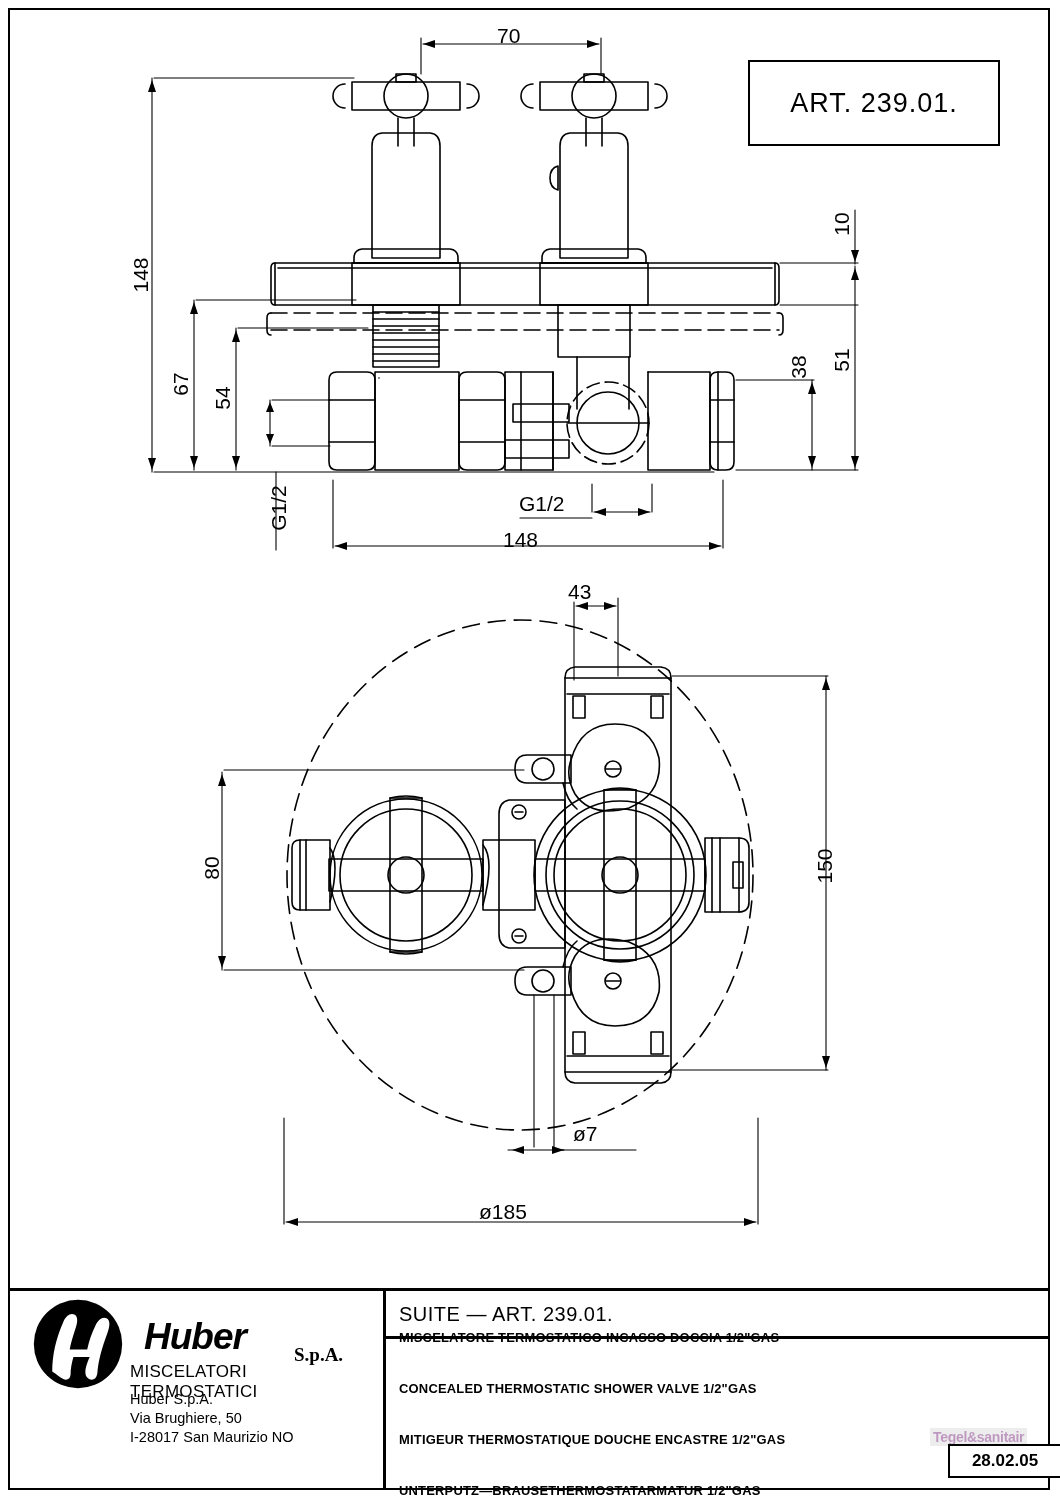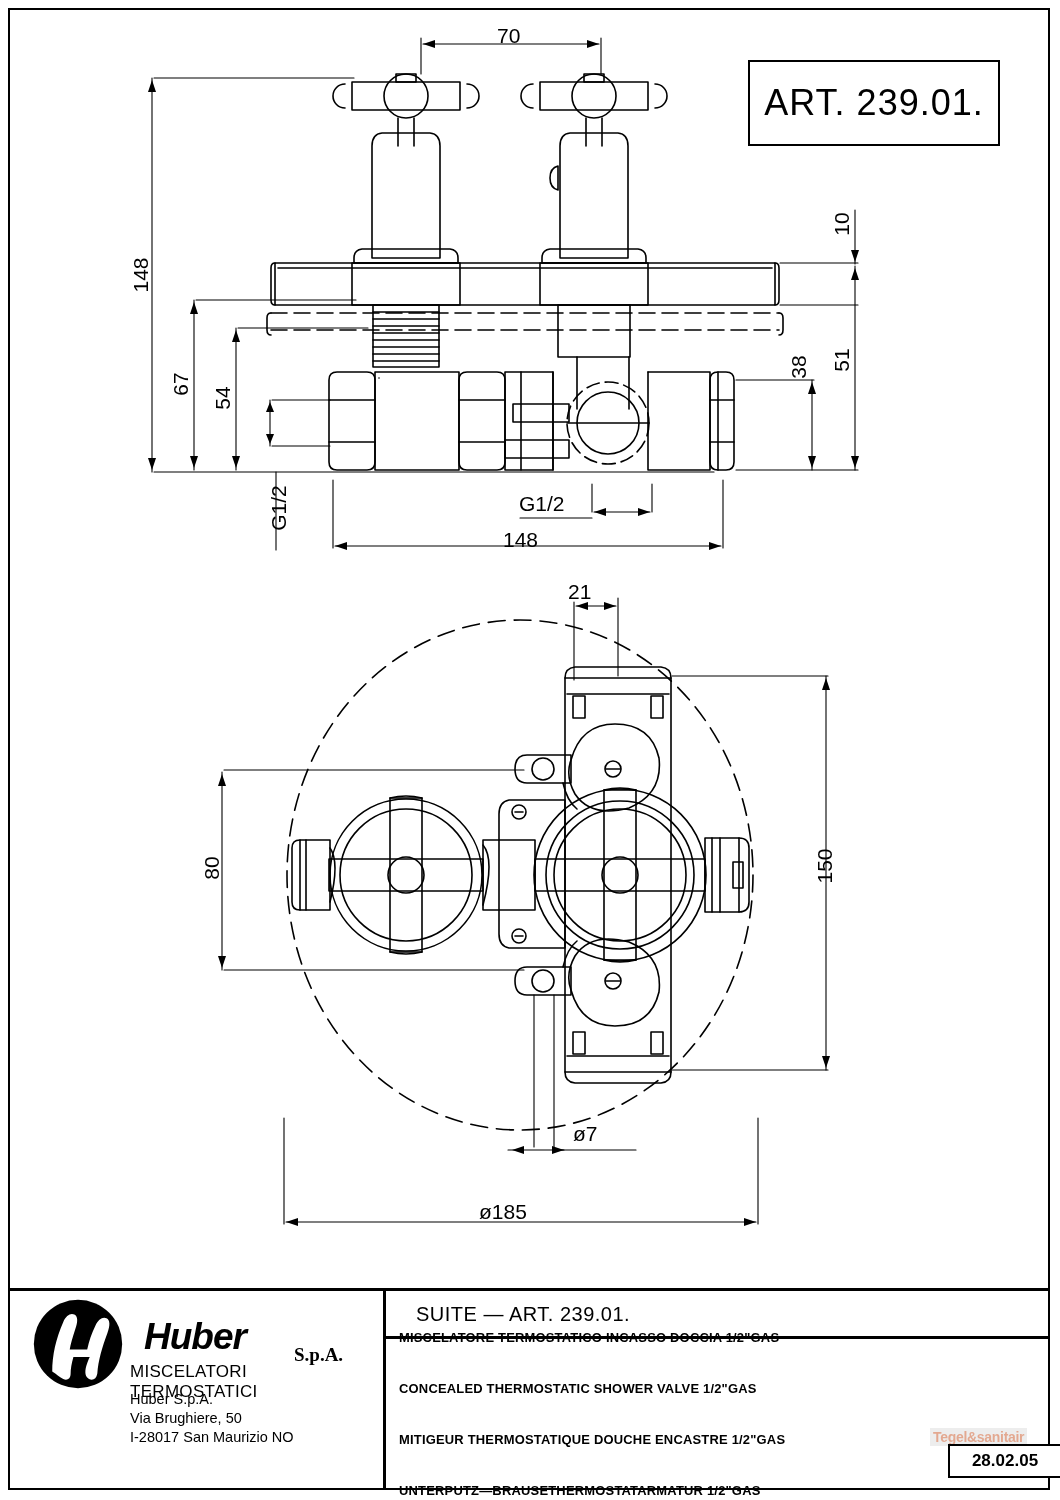--- a/index.html
+++ b/index.html
@@ -10,48 +10,48 @@
   .frame{position:absolute;left:8px;top:8px;width:1042px;height:1482px;border:2px solid #000;box-sizing:border-box;}
 
   svg.dwg{position:absolute;left:0;top:0;width:1060px;height:1500px;}
 
   
   .tb{position:absolute;box-sizing:border-box;}
   #title-block{left:10px;top:1288px;width:1038px;height:200px;border-top:3px solid #000;}
   #tb-vsplit{position:absolute;left:383px;top:1288px;width:3px;height:200px;background:#000;}
   #tb-hsplit{position:absolute;left:383px;top:1336px;width:665px;height:3px;background:#000;}
 
-  #suite-row{position:absolute;left:399px;top:1294px;width:640px;height:40px;display:flex;align-items:center;margin-left:17px;}
+  #suite-row{position:absolute;left:399px;top:1294px;width:640px;height:40px;display:flex;align-items:center;}
   #suite-row .txt{font-size:20px;letter-spacing:.5px;font-family:"Liberation Sans",sans-serif;}
 
   #desc-list{position:absolute;left:399px;top:1344px;width:640px;height:140px;
              display:flex;flex-direction:column;justify-content:center;gap:36px;}
   #desc-list .dl{font-size:13.5px;letter-spacing:.2px;white-space:nowrap;font-weight:600;transform:scaleX(.96);transform-origin:left center;}
 
   
   #logo-block{position:absolute;left:22px;top:1292px;width:350px;height:192px;}
   #logo-mark{position:absolute;left:10px;top:6px;width:92px;height:92px;}
   #brand-line{position:absolute;left:106px;top:24px;font-size:37px;font-weight:bold;font-style:italic;letter-spacing:-1px;font-family:"Liberation Sans",sans-serif;margin-left:16px;}
   #brand-spa{position:absolute;left:272px;top:52px;font-size:19px;font-weight:600;font-family:Liberation Serif, serif;}
   #brand-sub{position:absolute;left:108px;top:70px;font-size:17px;letter-spacing:.3px;font-family:"Liberation Sans",sans-serif;}
   #addr{position:absolute;left:108px;top:98px;font-size:14.5px;line-height:19px;font-family:"Liberation Sans",sans-serif;}
 
   
   #art-box{position:absolute;left:748px;top:60px;width:252px;height:86px;border:2.5px solid #000;box-sizing:border-box;
            display:flex;align-items:center;justify-content:center;}
-  #art-box .txt{font-size:36px;letter-spacing:1px;font-family:"Liberation Sans",sans-serif;}
+  #art-box .txt{font-size:27px;letter-spacing:1px;font-family:"Liberation Sans",sans-serif;}
 
   
   #date-box{position:absolute;left:948px;top:1444px;width:114px;height:34px;border:2px solid #000;box-sizing:border-box;
             display:flex;align-items:center;justify-content:center;background:#fff;}
   #date-box .txt{font-size:17px;font-weight:bold;font-family:"Liberation Sans",sans-serif;}
 
   
   #watermark{position:absolute;left:930px;top:1428px;width:124px;height:46px;opacity:.45;pointer-events:none;}
-  #wm-t1{position:absolute;left:0;top:0;font-size:14px;font-weight:bold;color:#c2410c;background:#d9d9d9;padding:1px 3px;letter-spacing:-.3px;}
+  #wm-t1{position:absolute;left:0;top:0;font-size:14px;font-weight:bold;color:#701a75;background:#d9d9d9;padding:1px 3px;letter-spacing:-.3px;}
   #wm-t2{position:absolute;left:18px;top:22px;font-size:15px;font-weight:bold;color:#bdbdbd;letter-spacing:-.3px;}
 
   
   .dimtxt{position:absolute;font-family:"Liberation Sans",sans-serif;font-size:21px;color:#000;white-space:nowrap;}
   .rot90{transform:rotate(-90deg);transform-origin:center center;}
 </style>
 </head>
 <body>
 
 <div id="sheet">
@@ -311,21 +311,21 @@
   <div class="dimtxt rot90" style="left:119px;top:263px;width:44px;text-align:center;">148</div>
   <div class="dimtxt rot90" style="left:161px;top:372px;width:40px;text-align:center;">67</div>
   <div class="dimtxt rot90" style="left:203px;top:386px;width:40px;text-align:center;">54</div>
   <div class="dimtxt rot90" style="left:822px;top:212px;width:40px;text-align:center;">10</div>
   <div class="dimtxt rot90" style="left:822px;top:348px;width:40px;text-align:center;">51</div>
   <div class="dimtxt rot90" style="left:779px;top:355px;width:40px;text-align:center;">38</div>
   <div class="dimtxt" style="left:503px;top:528px;">148</div>
   <div class="dimtxt rot90" style="left:243px;top:496px;width:72px;text-align:center;">G1/2</div>
   <div class="dimtxt" style="left:519px;top:492px;">G1/2</div>
 
-  <div class="dimtxt" style="left:568px;top:580px;">21</div>
+  <div class="dimtxt" style="left:568px;top:580px;">43</div>
   <div class="dimtxt rot90" style="left:190px;top:856px;width:44px;text-align:center;">80</div>
   <div class="dimtxt rot90" style="left:795px;top:854px;width:60px;text-align:center;">150</div>
   <div class="dimtxt" style="left:573px;top:1122px;">ø7</div>
   <div class="dimtxt" style="left:479px;top:1200px;text-align:center;">ø185</div>
 
   <div id="art-box">
     <span class="txt">ART.  239.01.</span>
   </div>
 
   <div id="title-block" class="tb"></div>

